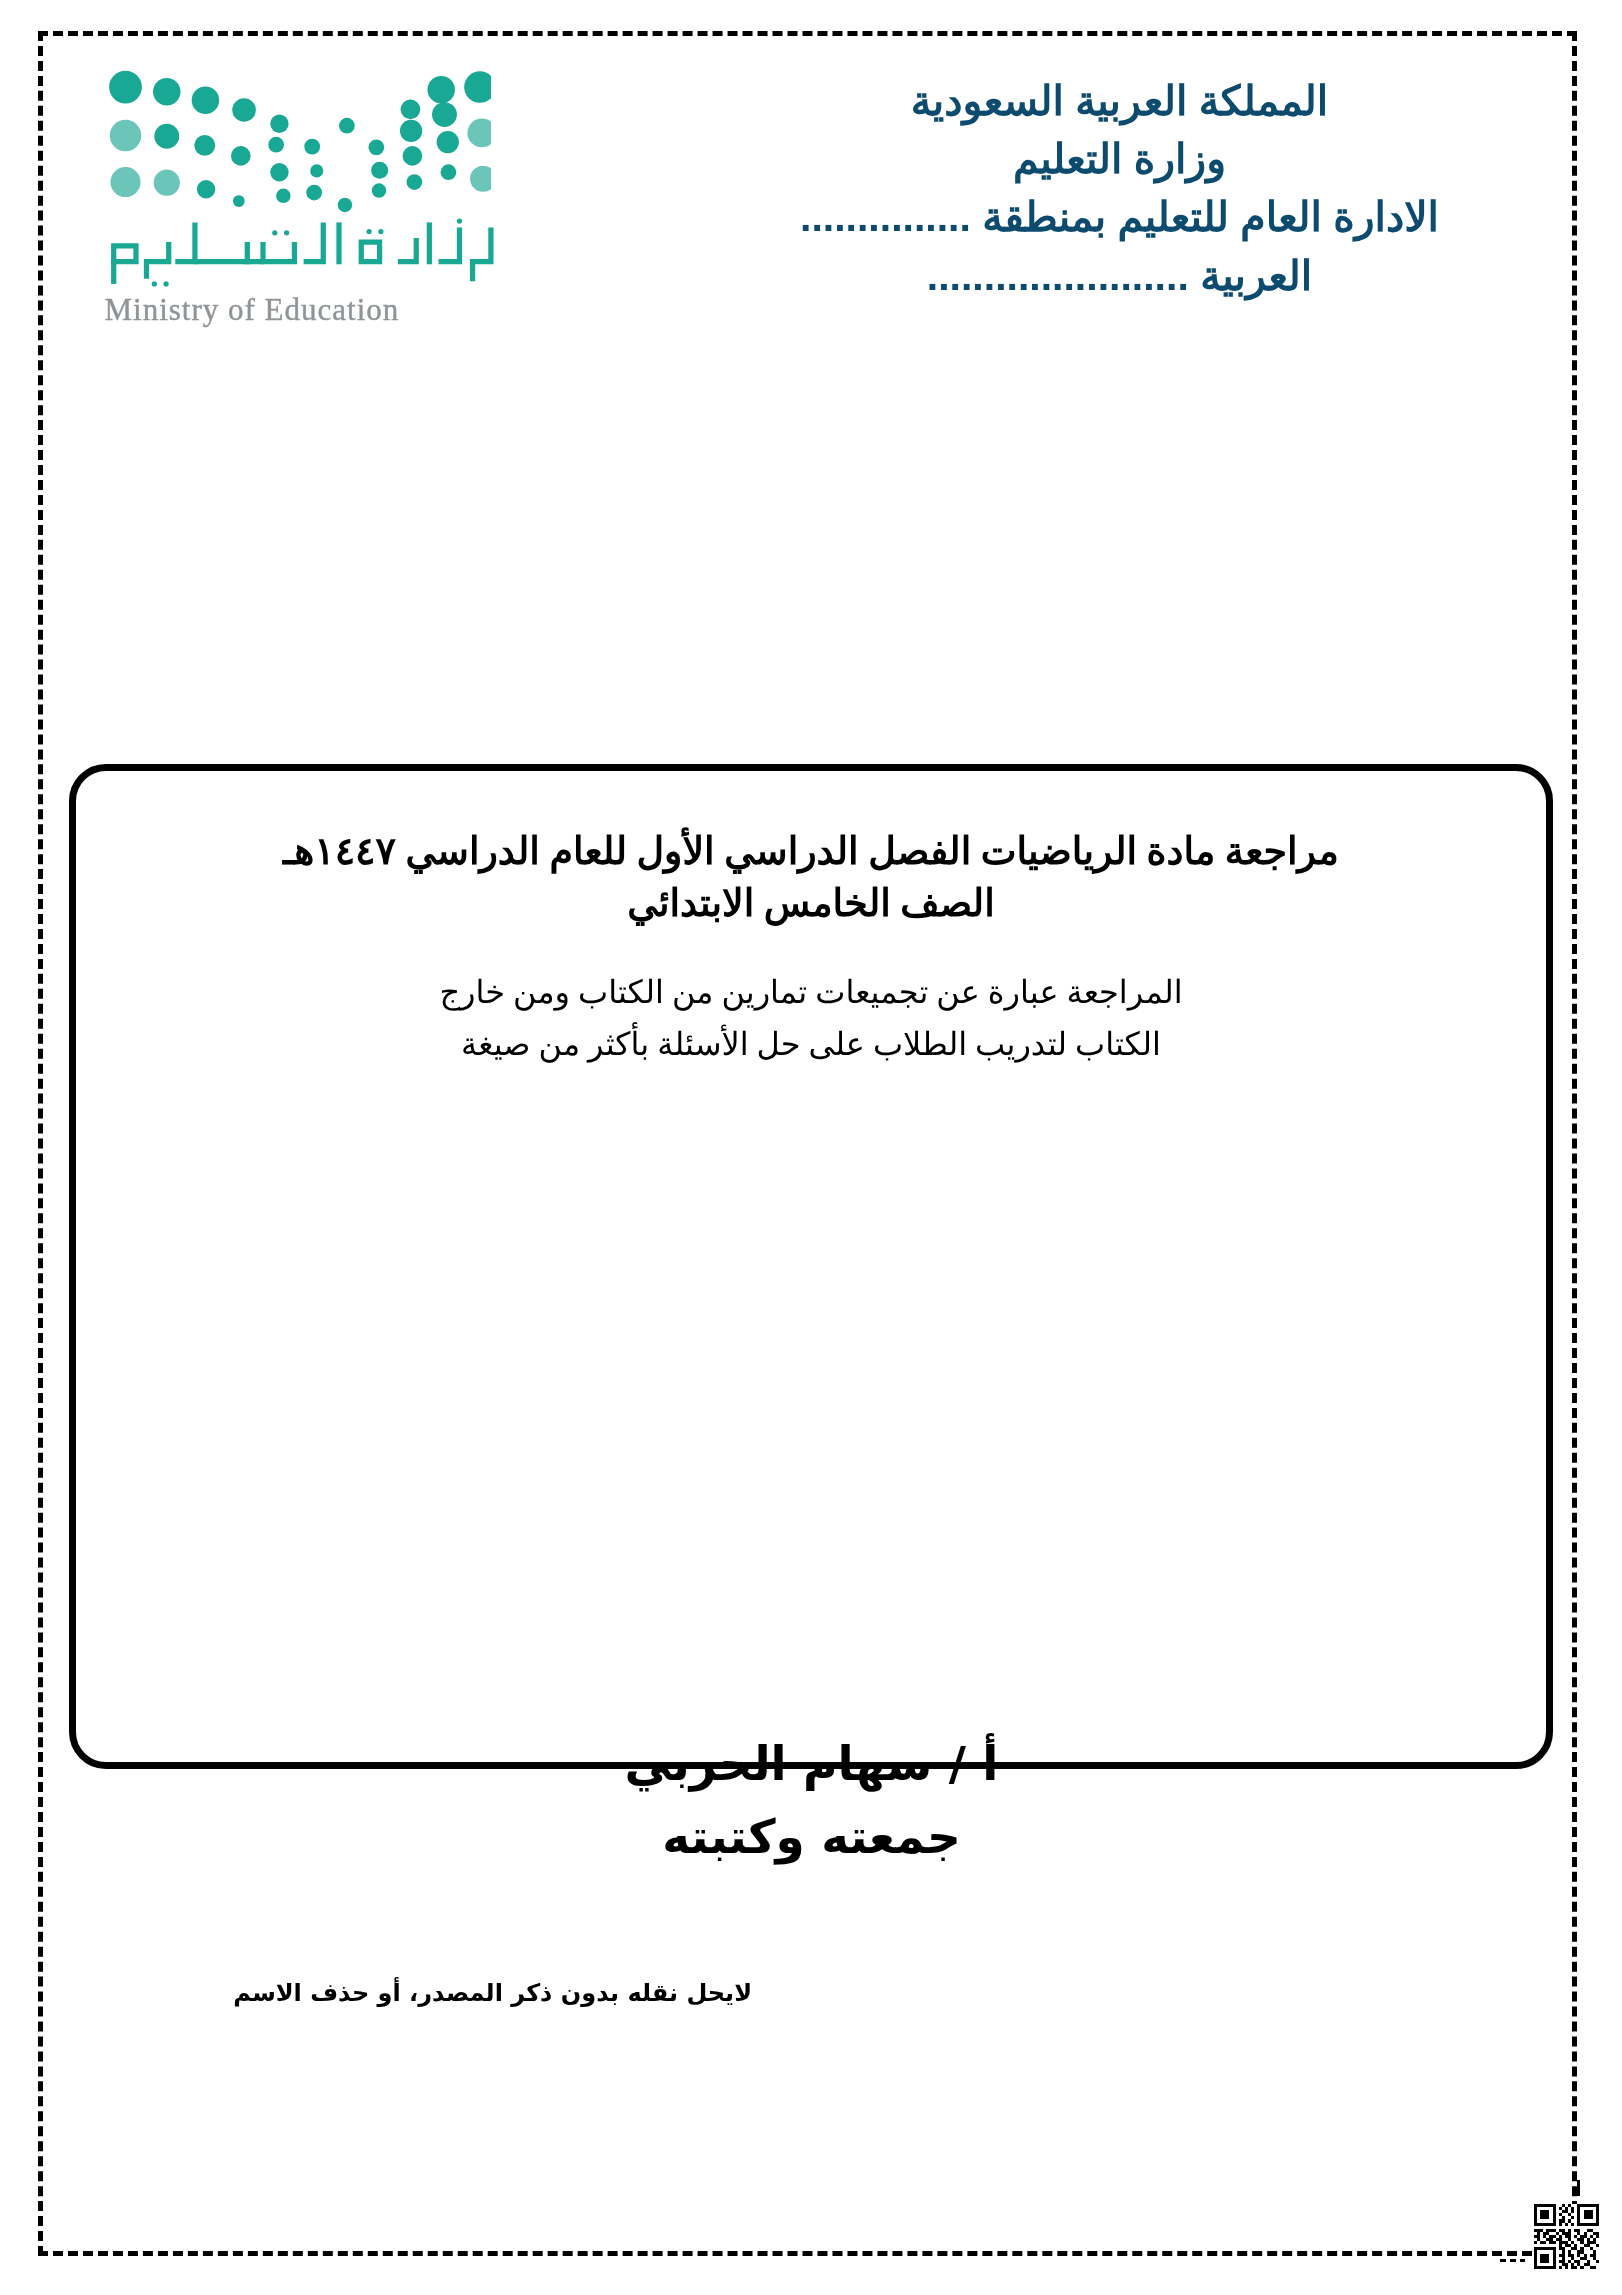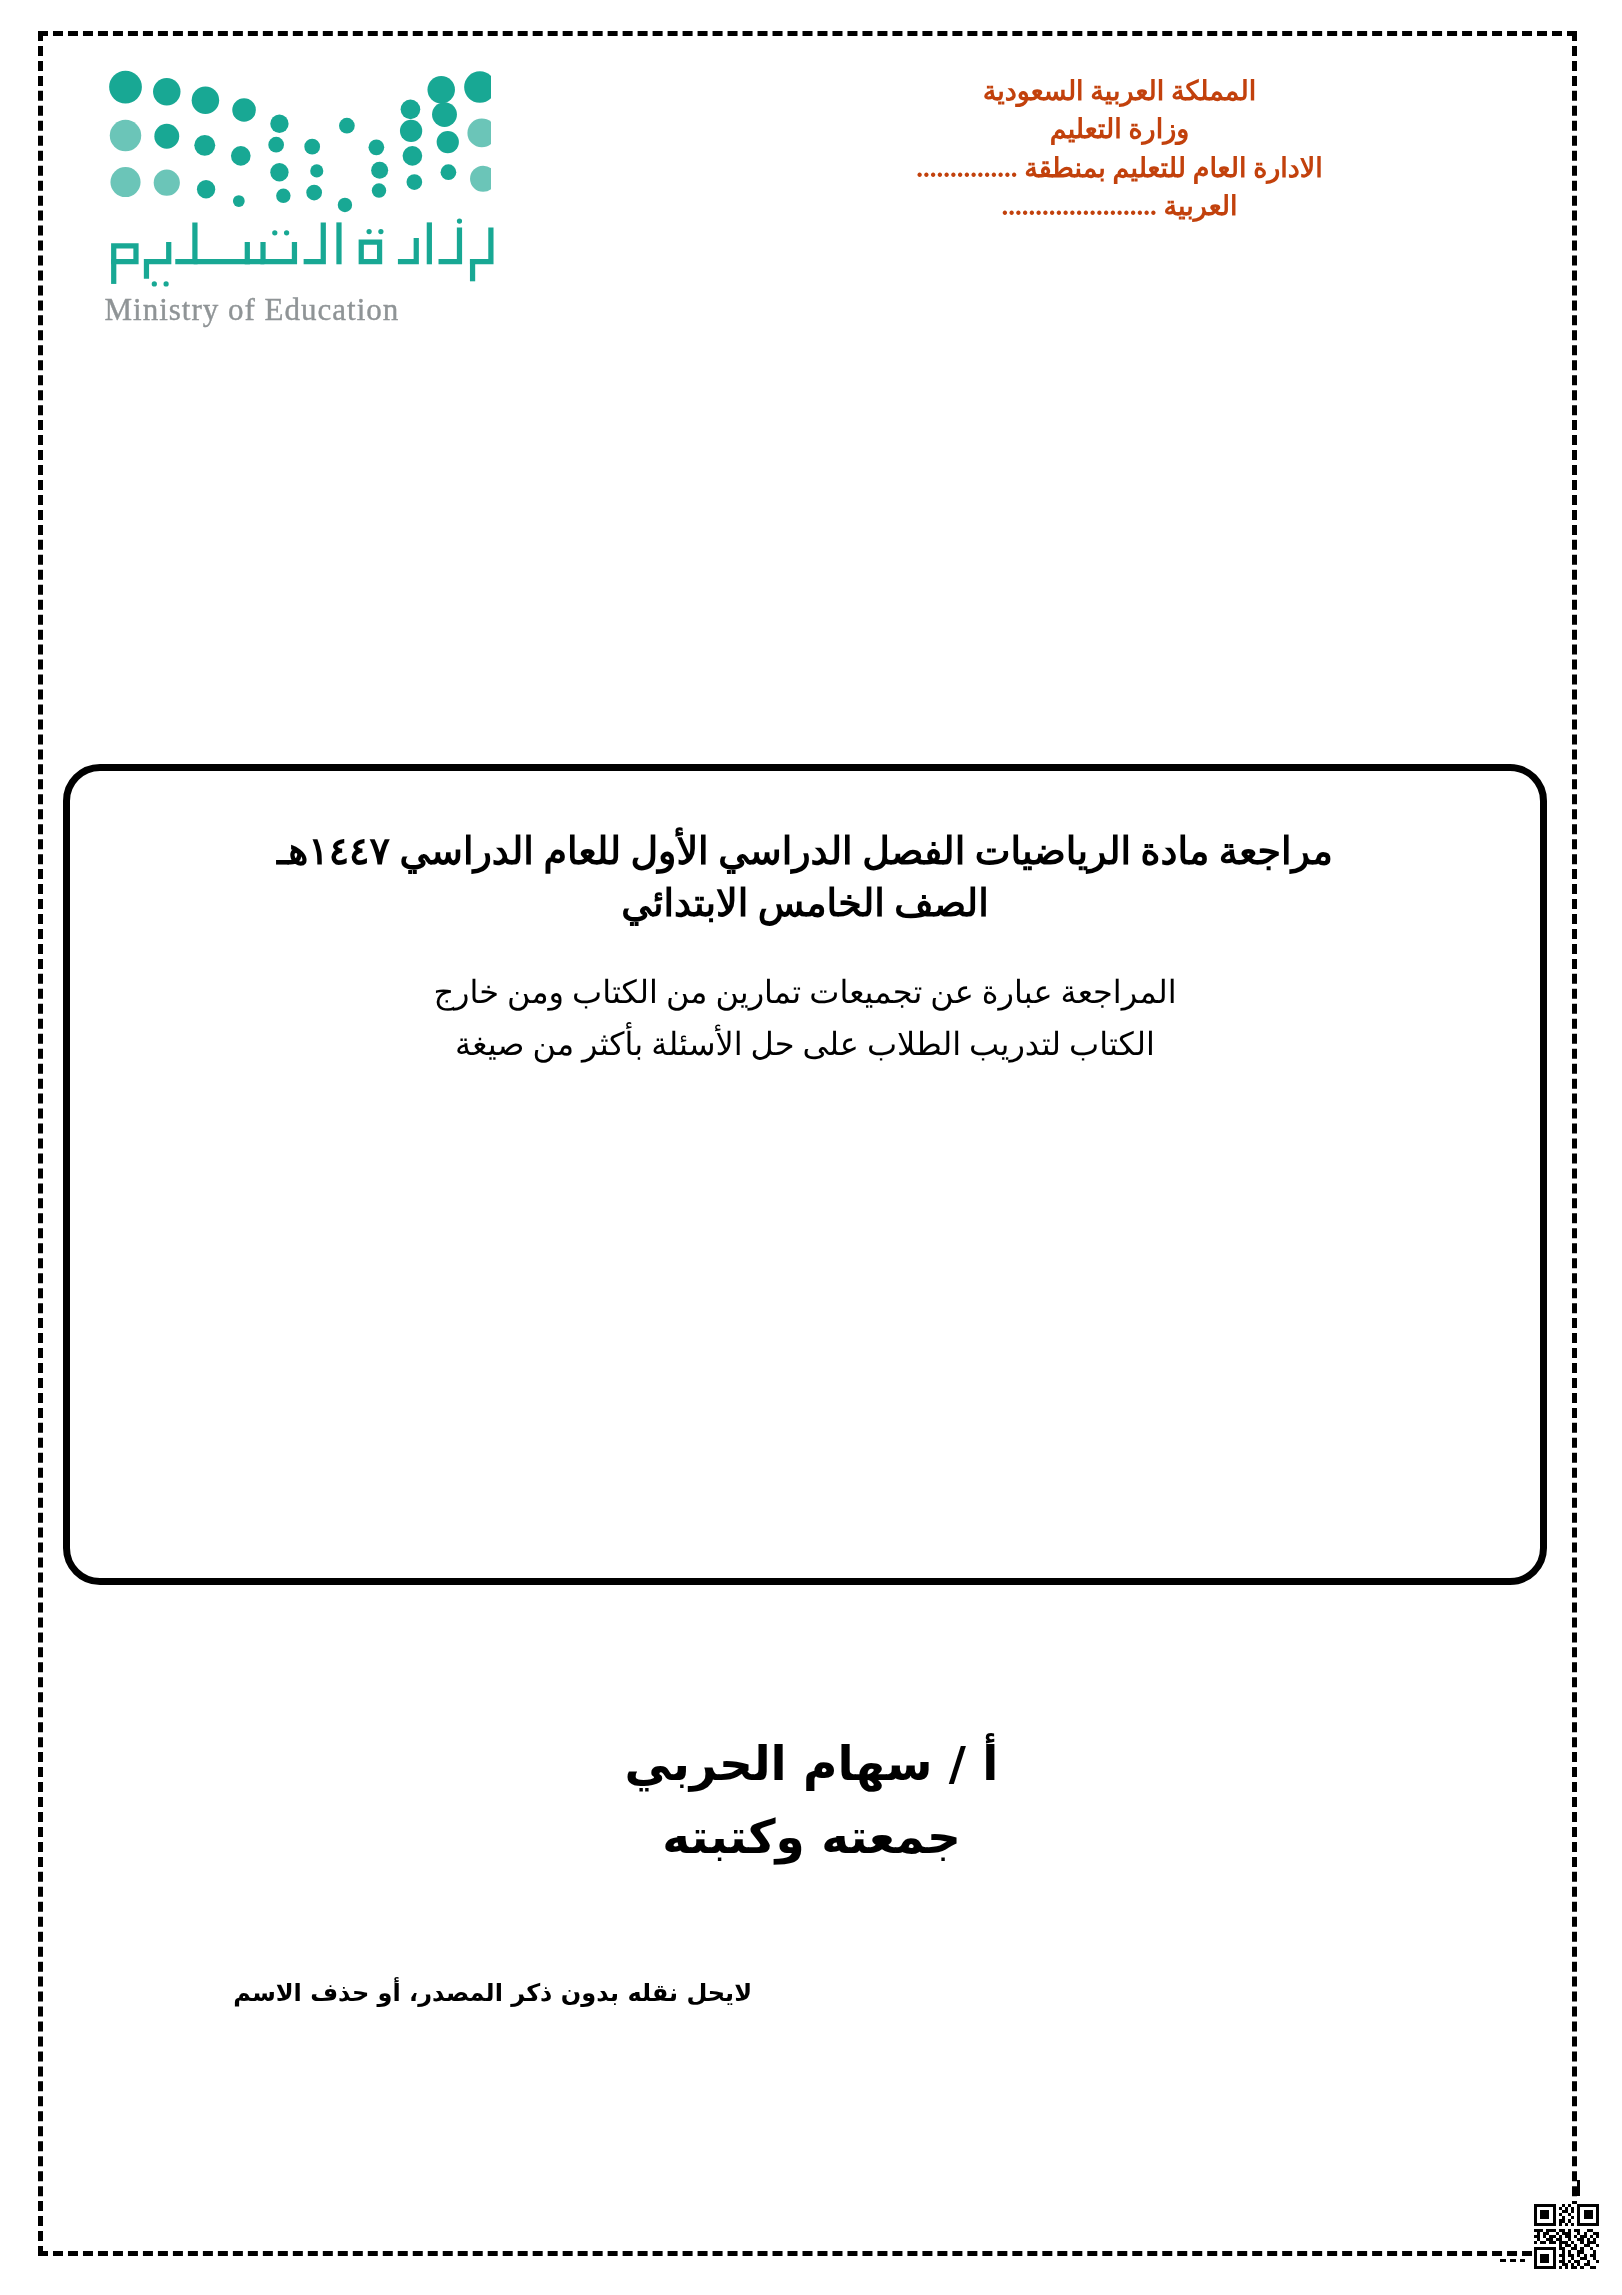--- a/index.html
+++ b/index.html
@@ -82,38 +82,38 @@
   
   #header-lines {
     position: absolute;
     right: 124px;
     top: 72px;
     width: 759px;
     text-align: center;
     direction: rtl;
   }
   #header-lines .hline {
-    font-family: Liberation Serif, serif;
+    font-family: Liberation Sans, sans-serif;
     font-weight: bold;
-    font-size: 27px;
+    font-size: 41px;
     line-height: 1.42;
-    color: #c2410c;
+    color: #0c4a6e;
     white-space: nowrap;
   }
   #header-lines .hline.with-blank {
     text-align: center;
   }
 
   
   #main-box {
     position: absolute;
-    left: 63px;
+    left: 69px;
     top: 764px;
     width: 1484px;
-    height: 821px;
+    height: 1005px;
     border: 7.2px solid #000000;
     border-radius: 37px;
     box-sizing: border-box;
     background: #ffffff;
   }
 
   #box-title {
     position: absolute;
     left: 0;
     top: 54px;

